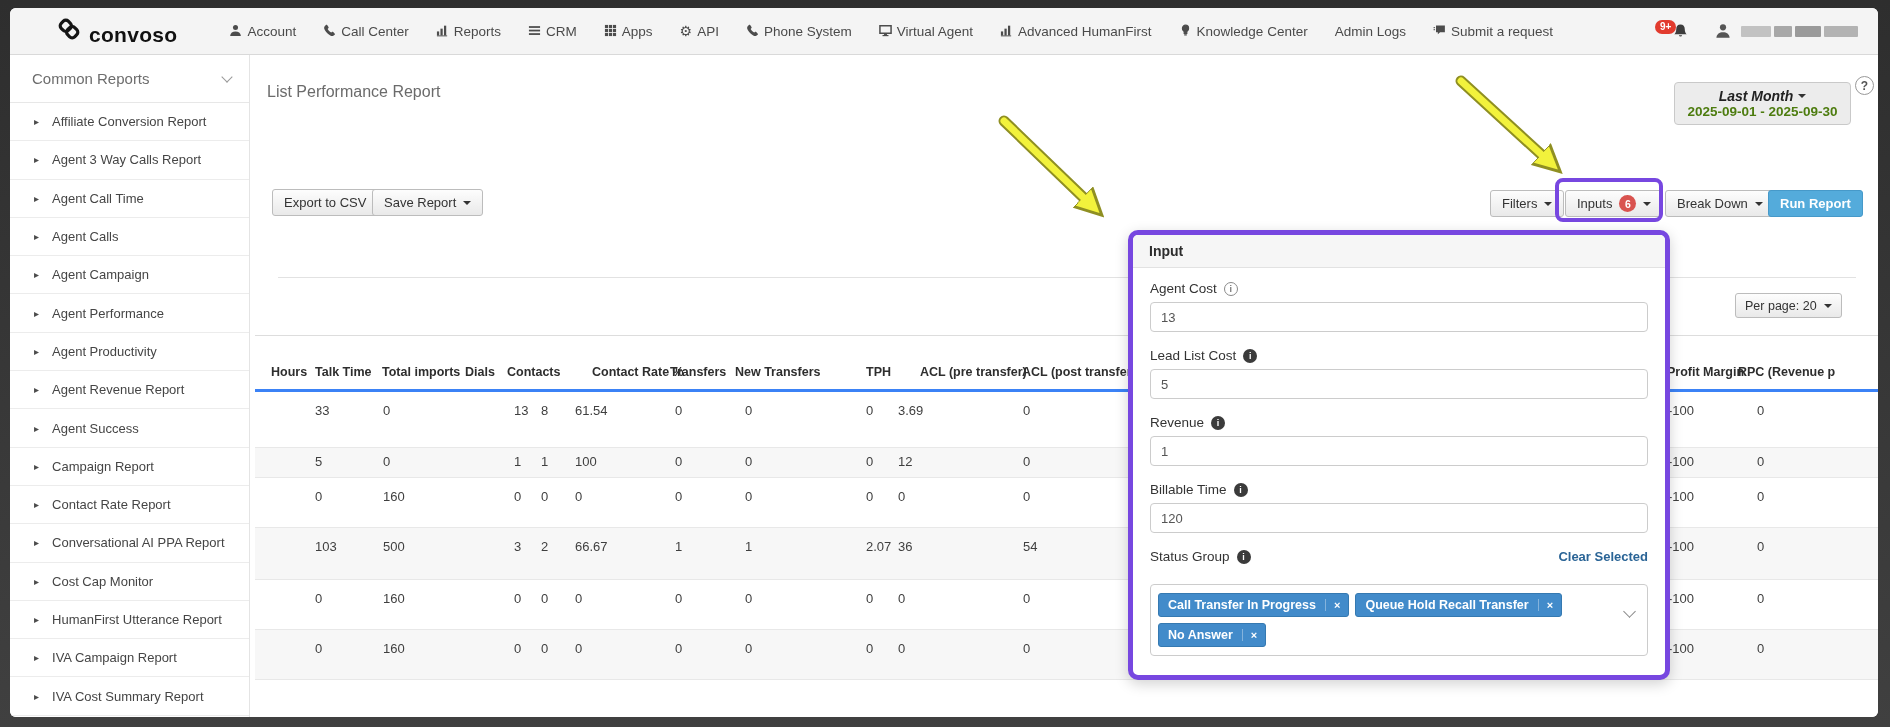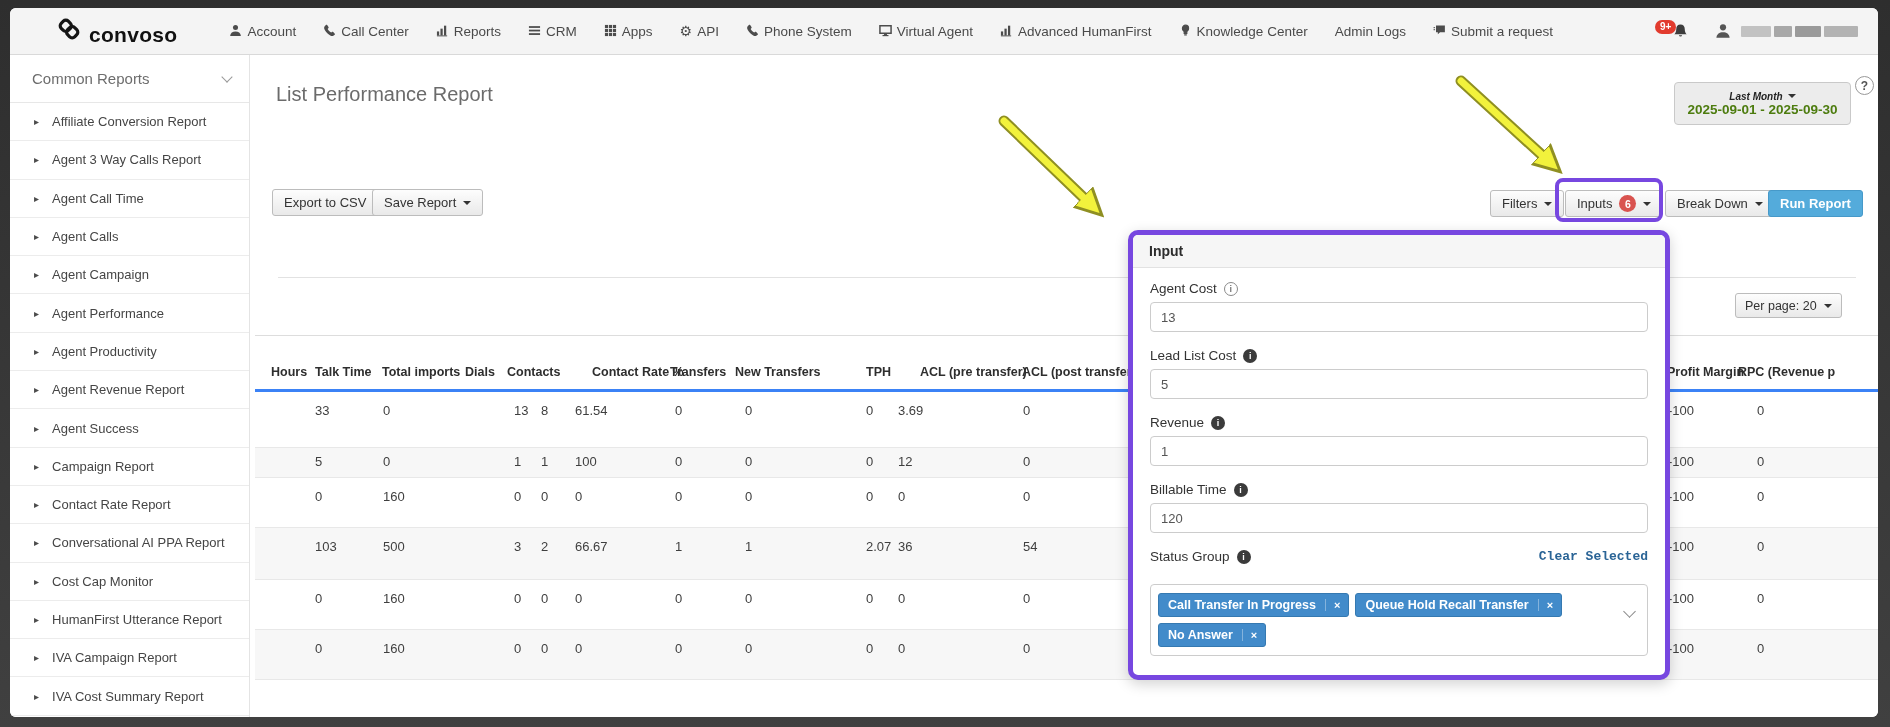--- a/index.html
+++ b/index.html
@@ -40,28 +40,28 @@
              padding:0 18px 0 22px; color:#6d6d6d; font-size:15px; border-bottom:1px solid #e7e7e7;
              cursor:pointer; }
   .sb-chev { width:8px; height:8px; border-right:1.6px solid #999; border-bottom:1.6px solid #999;
              transform:rotate(45deg); margin-top:-4px; }
   .sb-item { height:38.3px; display:flex; align-items:center; gap:13px; padding-left:24px;
              border-bottom:1px solid #ececec; font-size:13px; color:#454545; cursor:pointer; }
   .sb-item .tri { color:#4c4c4c; font-size:10px; }
 
   
   .main { position:absolute; left:245px; top:47px; right:0; bottom:0; overflow:hidden; background:#fff; }
-  .page-title { position:absolute; left:12px; top:28px; font-size:20px; font-weight:300; color:#6b6b6b;margin-left:9px; }
+  .page-title { position:absolute; left:12px; top:28px; font-size:16px; font-weight:300; color:#6b6b6b; }
   .help-circle { position:absolute; left:1600px; top:21px; width:19px; height:19px; border:1px solid #999;
                  border-radius:50%; color:#555; font-size:12px; font-weight:bold; display:flex;
                  align-items:center; justify-content:center; cursor:pointer; }
   .daterange { position:absolute; left:1419px; top:27px; width:177px; height:43px; background:#ececec;
                border:1px solid #c9c9c9; border-radius:4px; padding:4px 10px; cursor:pointer;
                display:flex; flex-direction:column; justify-content:center; align-items:center; }
-  .dr-preset { font-size:10px; font-style:italic; font-weight:bold; color:#222; display:flex; align-items:center; gap:5px; }
+  .dr-preset { font-size:14px; font-style:italic; font-weight:bold; color:#222; display:flex; align-items:center; gap:5px; }
   .dr-range  { font-size:13.5px; font-weight:bold; color:#4d7c0f; }
   .caret { display:inline-block; width:0; height:0; border-top:4px solid #333;
            border-left:4px solid transparent; border-right:4px solid transparent; }
 
   .btn { position:absolute; height:27px; display:inline-flex; align-items:center; gap:7px;
          padding:0 11px; background:linear-gradient(#fdfdfd,#e9e9e9); border:1px solid #bcbcbc;
          border-radius:3px; font-size:13px; color:#333; cursor:pointer; white-space:nowrap; }
   .btn-export { left:17px;  top:134px; }
   .btn-save   { left:117px; top:134px; }
   .btn-filters{ left:1235px; top:135px; }
@@ -105,21 +105,21 @@
   .panel-body { padding:13px 17px 0 17px; }
   .field { margin-bottom:16px; }
   .f-label { display:flex; align-items:center; gap:7px; font-size:13.5px; color:#333; margin-bottom:6px; }
   .info-o, .info-s { width:14px; height:14px; border-radius:50%; font-size:9px; display:inline-flex;
                      align-items:center; justify-content:center; font-weight:bold; cursor:pointer; }
   .info-o { border:1px solid #8a8a8a; color:#777; }
   .info-s { background:#3b3b3b; color:#fff; }
   .f-input { width:100%; height:30px; border:1px solid #ccc; border-radius:4px; padding:0 10px;
              font-size:13px; color:#555; font-family:"Liberation Sans", sans-serif; }
   .sg-row { display:flex; align-items:center; justify-content:space-between; margin-bottom:20px; }
-  .clear-link { font-size:13px; font-weight:bold; color:var(--link,#2a6496); text-decoration:none; cursor:pointer;font-family:Liberation Mono, monospace; }
+  .clear-link { font-size:13px; font-weight:bold; color:var(--link,#2a6496); text-decoration:none; cursor:pointer; }
   .sg-select { position:relative; width:100%; min-height:60px; border:1px solid #ccc; border-radius:4px;
                padding:5px 30px 5px 5px; display:flex; flex-wrap:wrap; align-content:flex-start; cursor:pointer; }
   .sg-chev { position:absolute; right:13px; top:22px; width:9px; height:9px;
              border-right:1.7px solid #888; border-bottom:1.7px solid #888; transform:rotate(45deg); }
   .tag { display:inline-flex; align-items:center; background:var(--tag,#428bca); border:1px solid #3579b1;
          border-radius:3px; color:#fff; font-size:12.5px; font-weight:bold; margin:3px 4px 3px 2px;
          height:24px; overflow:hidden; }
   .tag .t-label { padding:0 9px; }
   .tag .t-x { padding:0 8px; border-left:1px solid rgba(255,255,255,.35); cursor:pointer; font-size:11px; }
 

